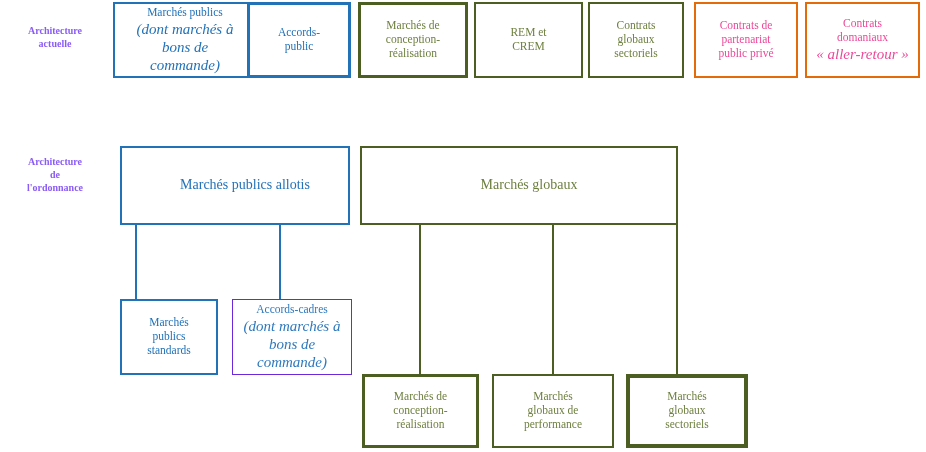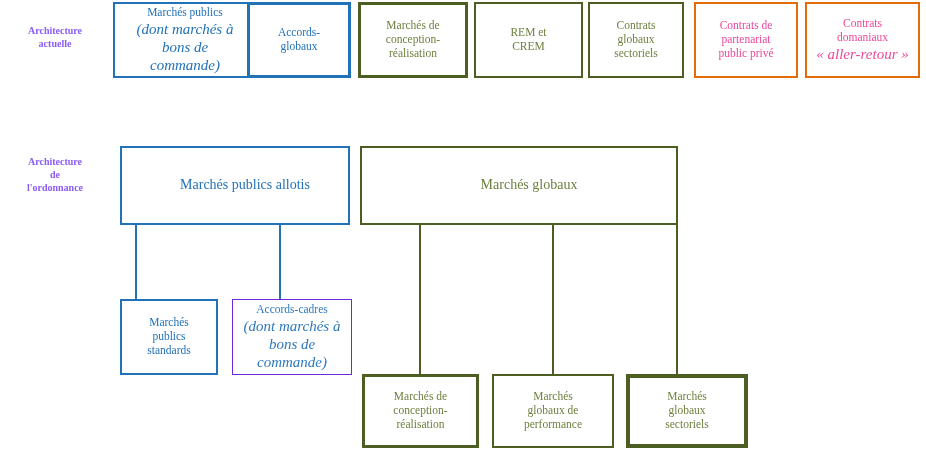--- a/index.html
+++ b/index.html
@@ -50,21 +50,21 @@
 
   <div class="box blue" style="left:113px; top:2px; width:144px; height:76px;">
     <span class="title">Marchés publics</span>
     <span class="note">(dont marchés à
 bons de
 commande)</span>
   </div>
 
   <div class="box blue thick" style="left:247px; top:2px; width:104px; height:76px;">
     <span class="title">Accords-
-globaux</span>
+public</span>
   </div>
 
   <div class="box olive thick" style="left:358px; top:2px; width:110px; height:76px;">
     <span class="title">Marchés de
 conception-
 réalisation</span>
   </div>
 
   <div class="box olive" style="left:474px; top:2px; width:109px; height:76px;">
     <span class="title">REM et

